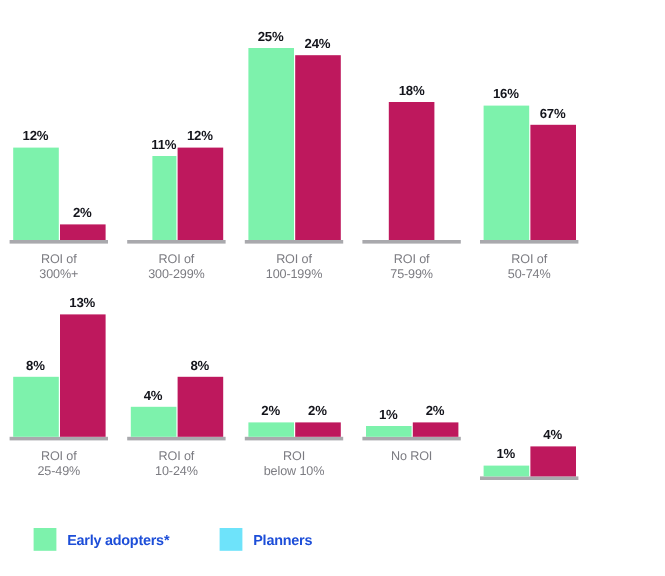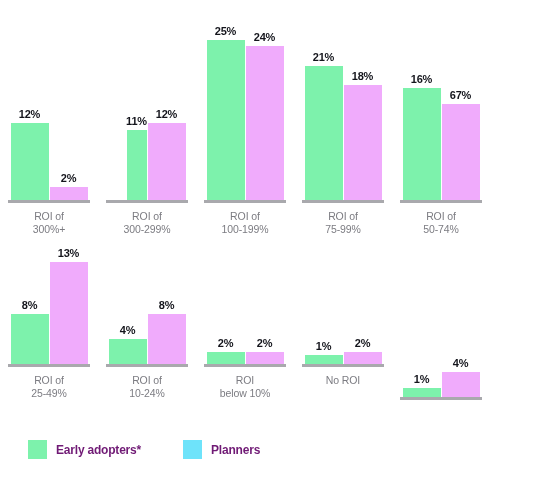--- a/index.html
+++ b/index.html
@@ -65,21 +65,21 @@
     align-items: flex-end;
     justify-content: center;
   }
 
   .bar {
     width: 38px;
     box-sizing: border-box;
     position: relative;
   }
   .bar.series-early { background: #7DF2AC; }
-  .bar.series-planners { background: #f0abfc; }
+  .bar.series-planners { background: #be185d; }
 
   .bar-value {
     position: absolute;
     bottom: 100%;
     left: 50%;
     transform: translateX(-50%);
     margin-bottom: 3px;
     font-size: 11px;
     font-weight: bold;
     color: #14151c;
@@ -123,21 +123,21 @@
   .legend-swatch {
     width: 19px;
     height: 19px;
     display: block;
   }
   .legend-swatch.series-early { background: #7DF2AC; }
   .legend-swatch.series-planners { background: #6EE3FA; }
   .legend-label {
     font-size: 12px;
     font-weight: bold;
-    color: #701a75;
+    color: #1d4ed8;
     letter-spacing: -0.2px;
     white-space: nowrap;
   }
 </style>
 </head>
 <body>
 
 <div id="chart-root">
 
   <div class="bar-row" id="row-1">
@@ -193,25 +193,20 @@
           </div>
         </div>
         <div class="baseline"></div>
         <div class="group-label">
           <span class="lbl-line">ROI of</span>
           <span class="lbl-line">100-199%</span>
         </div>
       </div>
       <div class="bar-group">
         <div class="group-plot">
-          <div class="bar-slot">
-            <div class="bar series-early" style="height: 134px;">
-              <span class="bar-value">21%</span>
-            </div>
-          </div>
           <div class="bar-slot">
             <div class="bar series-planners" style="height: 115px;">
               <span class="bar-value">18%</span>
             </div>
           </div>
         </div>
         <div class="baseline"></div>
         <div class="group-label">
           <span class="lbl-line">ROI of</span>
           <span class="lbl-line">75-99%</span>

